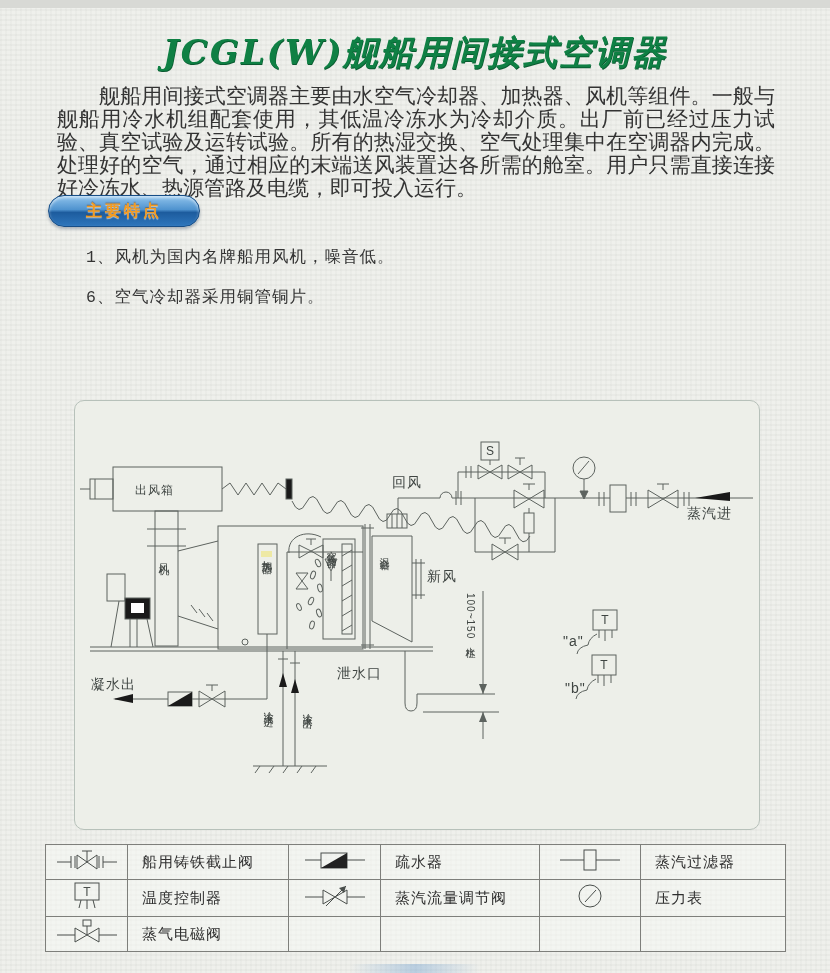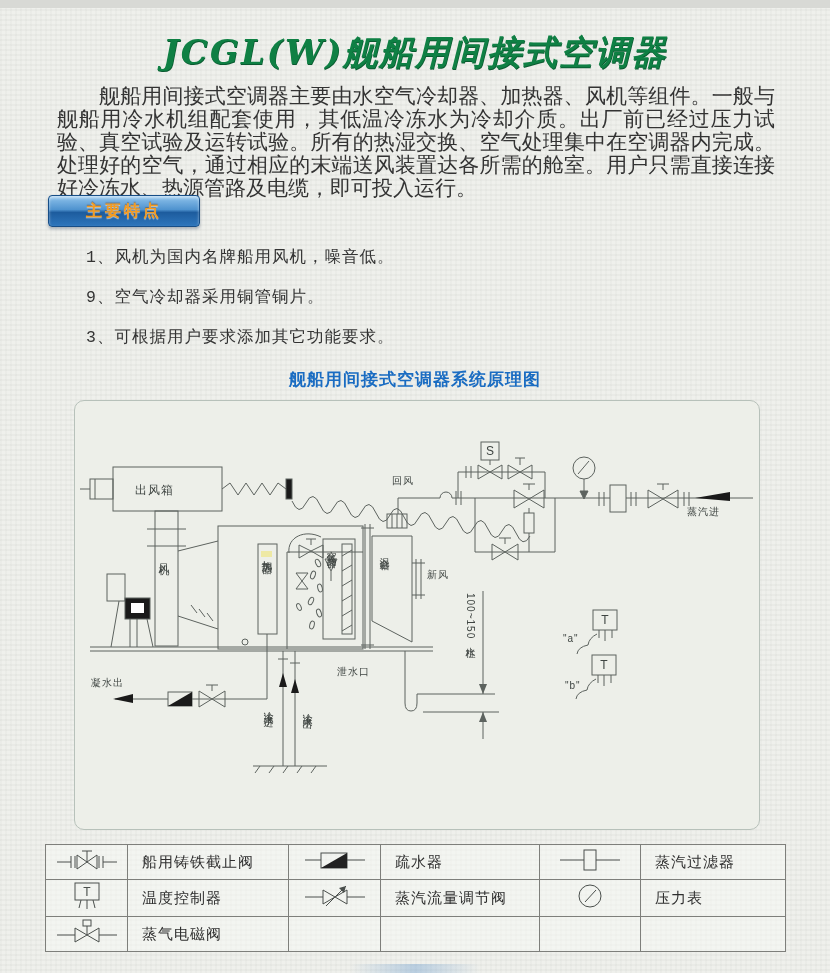--- a/index.html
+++ b/index.html
@@ -17,41 +17,41 @@
     left:0;top:22px;width:830px;text-align:center;margin:0;
     font-family:"DejaVu Serif","Liberation Serif",serif;
     font-style:italic;font-weight:bold;font-size:34px;letter-spacing:2px;
     color:#0f8044;text-shadow:0.5px 0.5px 0 #0a5a30;
   }
   .intro{
     left:57px;top:76px;width:718px;margin:0;
     font-size:21px;line-height:23px;text-align:justify;text-indent:2em;color:#333;
   }
   .badge{
-    left:48px;top:187px;width:150px;height:30px;border-radius:4px;
+    left:48px;top:187px;width:150px;height:30px;border-radius:16px;
     background:linear-gradient(#8fc3ec 0%, #4f93cf 45%, #1d5c9e 55%, #2e76bc 100%);
     border:1px solid #174e87;box-shadow:0 2px 3px rgba(40,60,90,.35), inset 0 2px 3px rgba(255,255,255,.55);
     display:flex;align-items:center;justify-content:center;
   }
   .badge span{
     font-size:16px;font-weight:bold;letter-spacing:3px;color:#f59b1e;
     text-shadow:0 1px 1px rgba(255,255,255,.6), 0 -1px 1px rgba(90,40,0,.4);
   }
   .features{left:86px;top:238px;width:500px;font-family:Liberation Mono, monospace;}
   .features p{margin:0 0 18px 0;font-size:16.5px;color:#333;letter-spacing:1px;}
   .diagram-title{
     left:0;top:360px;width:830px;text-align:center;margin:0;
     font-size:17px;font-weight:bold;color:#1a6cc2;letter-spacing:1px;
   }
   .panel{
     left:74px;top:392px;width:684px;height:428px;
     background:#edefe9;border:1px solid #b7c1ba;border-radius:10px;
   }
   .panel svg{position:absolute;left:0;top:0;}
-  .hlabel{position:absolute;font-size:10px;color:#3f4542;white-space:nowrap;letter-spacing:1px;}
+  .hlabel{position:absolute;font-size:14px;color:#3f4542;white-space:nowrap;letter-spacing:1px;}
   .vlabel{position:absolute;writing-mode:vertical-rl;font-size:11px;color:#3f4542;letter-spacing:2px;line-height:1;}
   .hl{background:rgba(238,228,110,.55);}
   .legend{left:45px;top:836px;}
   .legend table{border-collapse:collapse;table-layout:fixed;width:740px;background:rgba(248,249,245,.5);padding-left:32px;}
   .legend td{border:1px solid #7e7f7b;height:32px;vertical-align:middle;overflow:hidden;}
   .legend td.sym{text-align:center;}
   .legend td.lab{padding-left:14px;font-size:15px;color:#2f2f2f;letter-spacing:1px;}
   .footer-smudge{
     left:350px;top:956px;width:130px;height:10px;border-radius:4px;
     background:linear-gradient(90deg, rgba(130,170,210,.0), rgba(120,165,210,.45), rgba(130,170,210,.0));
@@ -65,25 +65,23 @@
   <h1 class="abs doc-title">JCGL(W)舰船用间接式空调器</h1>
 
   <p class="abs intro">舰船用间接式空调器主要由水空气冷却器、加热器、风机等组件。一般与舰船用冷水机组配套使用，其低温冷冻水为冷却介质。出厂前已经过压力试验、真空试验及运转试验。所有的热湿交换、空气处理集中在空调器内完成。处理好的空气，通过相应的末端送风装置达各所需的舱室。用户只需直接连接好冷冻水、热源管路及电缆，即可投入运行。</p>
 
   <div class="abs badge">
     <span>主要特点</span>
   </div>
 
   <div class="abs features">
     <p>1、风机为国内名牌船用风机，噪音低。</p>
-    <p>9、空气冷却器采用铜管铜片。</p>
-    <p>3、可根据用户要求添加其它功能要求。</p>
+    <p>6、空气冷却器采用铜管铜片。</p>
   </div>
 
-  <h2 class="abs diagram-title">舰船用间接式空调器系统原理图</h2>
 
   <div class="abs panel">
     <svg width="684" height="428" viewBox="0 0 684 428">
       <g stroke="#5d635f" stroke-width="1" fill="none">
 
         <g>
           <line x1="15" y1="246" x2="358" y2="246"></line>
           <line x1="15" y1="250" x2="358" y2="250"></line>
           <circle cx="170" cy="241" r="3"></circle>
         </g>

